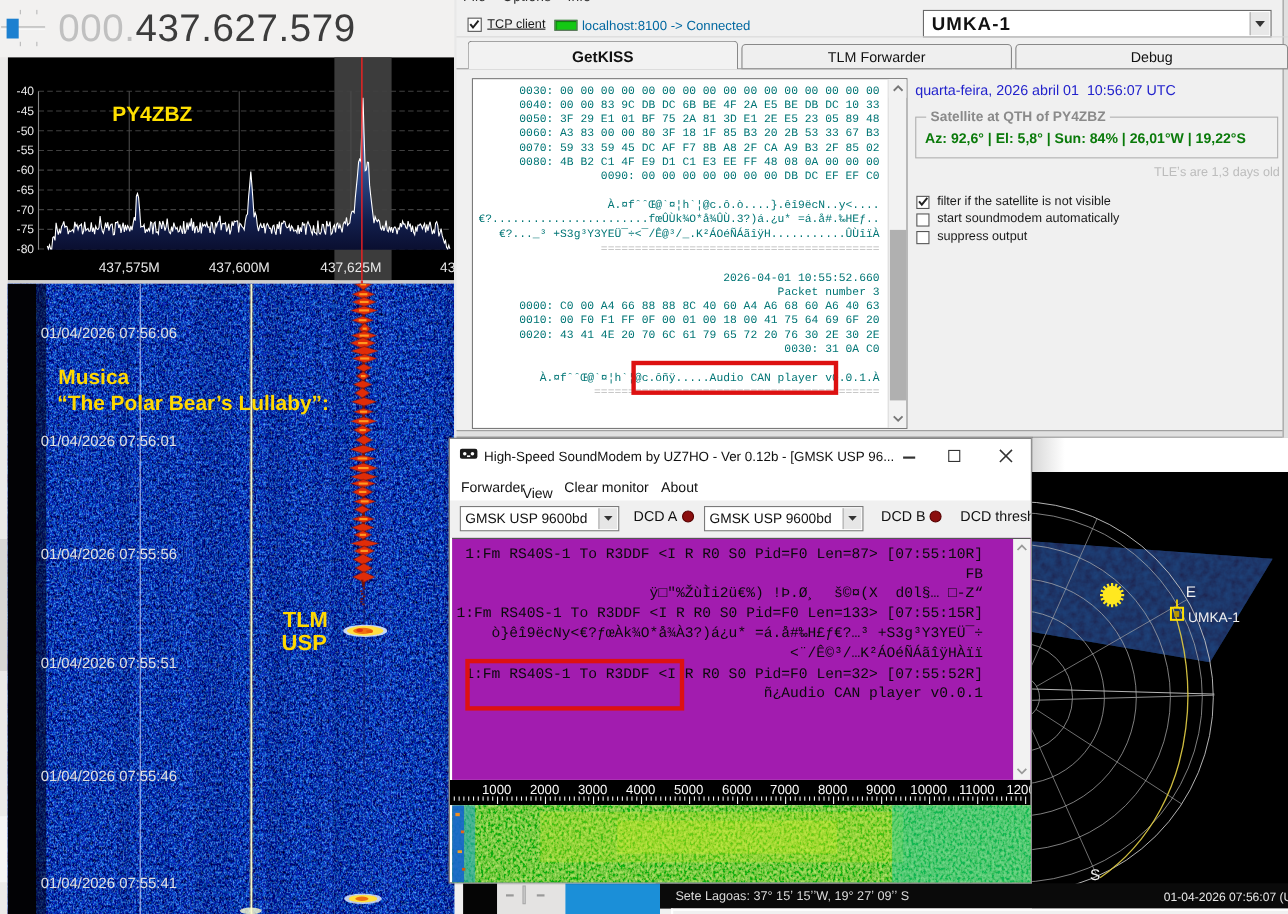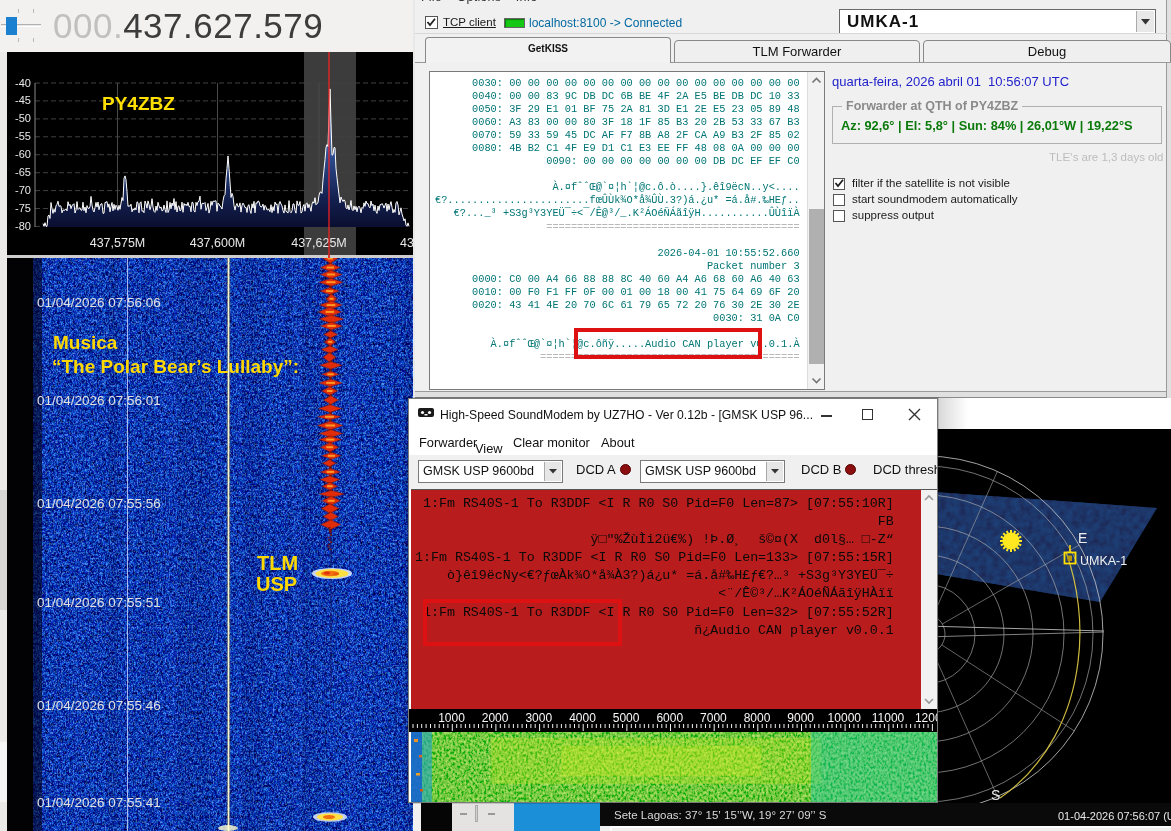--- a/index.html
+++ b/index.html
@@ -260,21 +260,21 @@
       <div class="abs" style="left:7px;top:2px;font-size:17px;font-weight:bold;letter-spacing:1px;color:#111;">UMKA-1</div>
       <div class="abs" style="right:1px;top:1px;width:18px;height:21px;background:#e8e8e8;border-left:1px solid #aaa;"></div>
       <svg class="abs" style="right:5px;top:9px" width="9" height="6" viewBox="0 0 9 6">
           <polygon points="0,0 9,0 4.5,5.5" fill="#333"></polygon>
         </svg>
     </div>
 
     <div class="abs" style="left:0;top:33px;width:758px;height:1px;background:#d8d8d8;"></div>
 
     <div class="abs" style="left:10px;top:37px;width:246px;height:26px;background:#f2f2f2;border:1px solid #888;border-bottom:none;border-radius:4px 4px 0 0;z-index:3;">
-      <div style="text-align:center;margin-top:5px;font-size:10px;font-weight:bold;color:#111;">GetKISS</div>
+      <div style="text-align:center;margin-top:5px;font-size:14px;font-weight:bold;color:#111;">GetKISS</div>
     </div>
     <div class="abs" style="left:259px;top:40px;width:246px;height:23px;background:#efefef;border:1px solid #888;border-bottom:1px solid #888;border-radius:4px 4px 0 0;">
       <div style="text-align:center;margin-top:3px;font-size:13px;color:#111;">TLM Forwarder</div>
     </div>
     <div class="abs" style="left:508px;top:40px;width:248px;height:23px;background:#efefef;border:1px solid #888;border-bottom:1px solid #888;border-radius:4px 4px 0 0;">
       <div style="text-align:center;margin-top:3px;font-size:13px;color:#111;">Debug</div>
     </div>
     <div class="abs" style="left:0;top:62px;width:758px;height:1px;background:#999;"></div>
 
     <div class="abs mono" style="left:14px;top:71px;width:396px;height:319px;background:#fff;border:1px solid #7a7a7a;overflow:hidden;">
@@ -309,21 +309,21 @@
               <path d="M4.5,6.5 8.5,10.5 12.5,6.5" stroke="#777" stroke-width="1.7" fill="none"></path>
             </svg></div>
         <div class="abs" style="left:1px;top:137px;width:15px;height:155px;background:#b0b0b0;"></div>
       </div>
     </div>
 
     <div class="abs" style="left:159px;top:328px;width:188px;height:31px;border:4px solid #dd1111;z-index:4;"></div>
 
     <div class="abs" style="left:417px;top:74px;font-size:13px;color:#2222cc;">quarta-feira, 2026 abril 01&nbsp; 10:56:07 UTC</div>
     <div class="abs" style="left:417px;top:106px;width:330px;height:38px;border:1px solid #b0b0b0;">
-      <div class="abs" style="left:9px;top:-8px;background:#f0f0f0;padding:0 4px;font-size:12.5px;font-weight:bold;color:#8a8a8a;">Forwarder at QTH of PY4ZBZ</div>
+      <div class="abs" style="left:9px;top:-8px;background:#f0f0f0;padding:0 4px;font-size:12.5px;font-weight:bold;color:#8a8a8a;">Satellite at QTH of PY4ZBZ</div>
       <div class="abs" style="left:8px;top:11px;font-size:12.8px;font-weight:bold;color:#0a7a0a;white-space:nowrap;">Az: 92,6° | El: 5,8° | Sun: 84% | 26,01°W | 19,22°S</div>
     </div>
     <div class="abs" style="left:634px;top:151px;font-size:11.5px;color:#bcbcbc;white-space:nowrap;">TLEʼs are 1,3 days old</div>
 
     <div class="abs" style="left:418px;top:178px;width:12px;height:12px;background:#fff;border:1px solid #555;"></div>
     <svg class="abs" style="left:419px;top:178px" width="11" height="11" viewBox="0 0 11 11">
         <path d="M1.5,5 4,8 9,1.8" stroke="#222" stroke-width="1.8" fill="none"></path>
       </svg>
     <div class="abs" style="left:437px;top:177px;font-size:11.5px;color:#1a1a1a;white-space:nowrap;">filter if the satellite is not visible</div>
     <div class="abs" style="left:418px;top:194px;width:12px;height:12px;background:#fff;border:1px solid #555;"></div>
@@ -440,21 +440,21 @@
         <div class="abs" style="right:1px;top:1px;width:17px;height:19px;background:#e6e6e6;border-left:1px solid #aaa;"></div>
         <svg class="abs" style="right:5px;top:8px" width="8" height="5" viewBox="0 0 8 5">
             <polygon points="0,0 8,0 4,4.5" fill="#333"></polygon>
           </svg>
       </div>
       <div class="abs" style="left:392px;top:7px;font-size:13px;color:#111;">DCD B</div>
       <div class="abs" style="left:436px;top:9px;width:11px;height:11px;border-radius:50%;background:#8b0f0f;border:1px solid #550000;"></div>
       <div class="abs" style="left:464px;top:7px;font-size:13px;color:#111;white-space:nowrap;">DCD threshol</div>
     </div>
 
-    <div class="abs mono" style="left:2px;top:90px;width:526px;height:220px;background:#b91c1c;border-top:1px solid #555;overflow:hidden;">
+    <div class="abs mono" style="left:2px;top:90px;width:526px;height:220px;background:#a21caf;border-top:1px solid #555;overflow:hidden;">
       <pre class="mono" style="position:absolute;left:4px;top:5px;font-size:13.3px;line-height:18.1px;color:#0a0a0a;">1:Fm RS40S-1 To R3DDF &lt;I R R0 S0 Pid=F0 Len=87&gt; [07:55:10R]
 FB
 ÿ□"%ŽùÌi2ü€%) !Þ.Ø¸  š©¤(X  d0l§… □-Z“
 1:Fm RS40S-1 To R3DDF &lt;I R R0 S0 Pid=F0 Len=133&gt; [07:55:15R]
 ò}êî9ëcNy&lt;€?ƒœÀk¾O*å¾À3?)á¿u* =á.å#‰H£ƒ€?…³ +S3g³Y3YEÜ¯÷
 &lt;¨/Ê©³/…K²ÁOéÑÁãîÿHÀïï
 1:Fm RS40S-1 To R3DDF &lt;I R R0 S0 Pid=F0 Len=32&gt; [07:55:52R]
 ñ¿Audio CAN player v0.0.1</pre>
 
       <div class="abs" style="right:0;top:0;width:16px;height:100%;background:#f2f2f2;">

